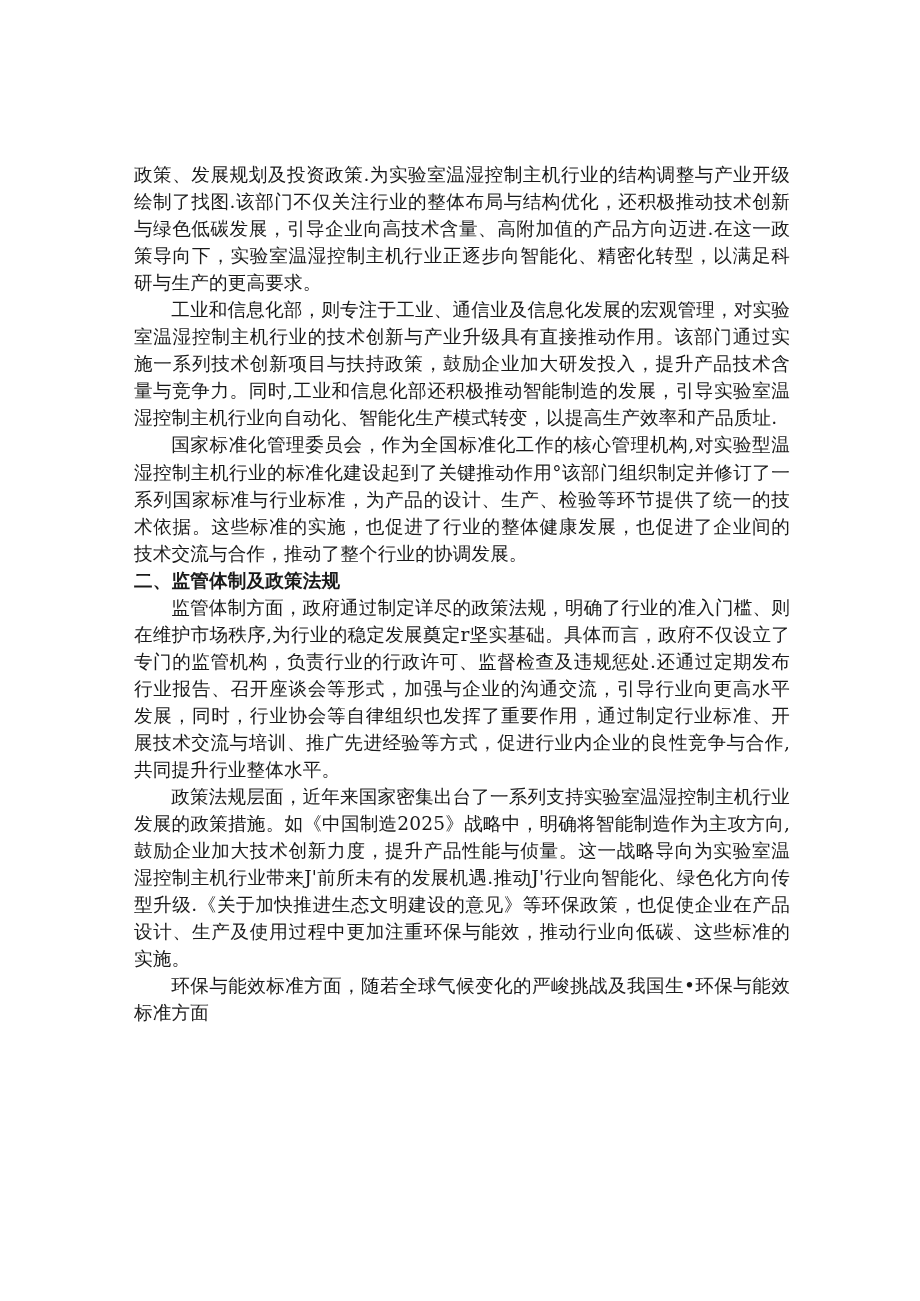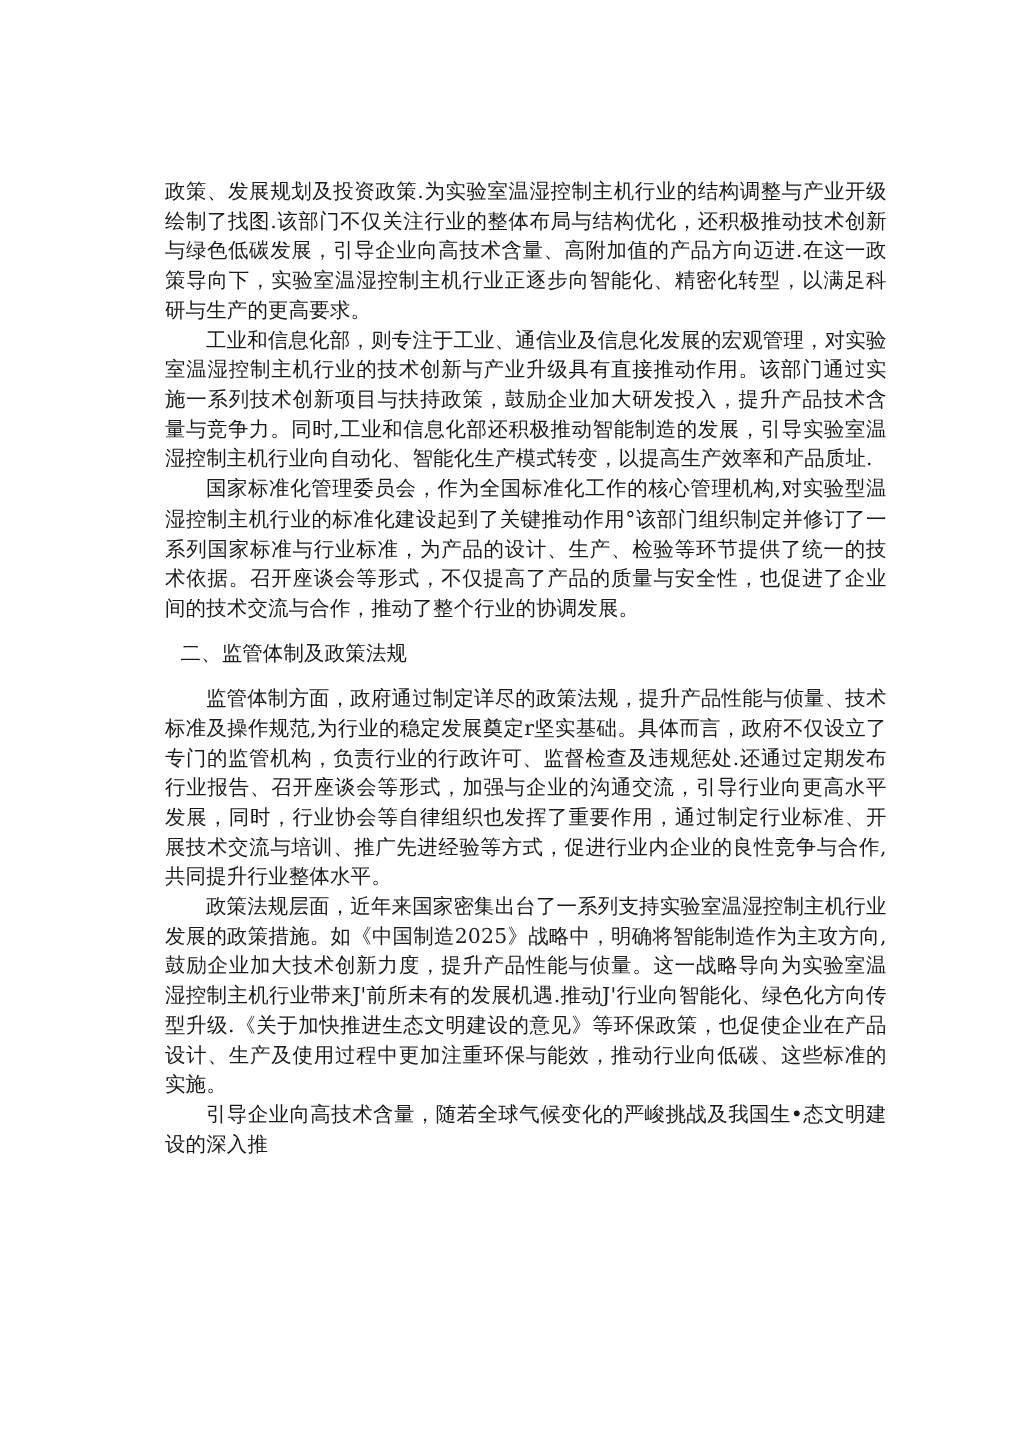--- a/index.html
+++ b/index.html
@@ -8,49 +8,49 @@
       background: #ffffff;
     }
     body {
       width: 920px;
       height: 1301px;
       position: relative;
       overflow: hidden;
     }
     .page {
       position: absolute;
-      left: 150px;
+      left: 134px;
       top: 161px;
       width: 656px;
       font-family: "DejaVu Serif", "Liberation Serif", serif;
       font-size: 18.6px;
       line-height: 27.05px;
       color: #1a1a1a;
       text-align: justify;
       text-justify: inter-character;
       letter-spacing: 0.15px;
     }
     .para {
       margin: 0;
       padding: 0;
     }
     .indent {
       text-indent: 2em;
     }
     .heading {
-      margin: 14px;
-      font-weight: normal;
+      margin: 0;
+      font-weight: bold;
       font-size: 18.6px;
       line-height: 27.05px;
     }
   </style>
 </head>
 <body>
 
 <div class="page">
   <p class="para">政策、发展规划及投资政策.为实验室温湿控制主机行业的结构调整与产业开级绘制了找图.该部门不仅关注行业的整体布局与结构优化，还积极推动技术创新与绿色低碳发展，引导企业向高技术含量、高附加值的产品方向迈进.在这一政策导向下，实验室温湿控制主机行业正逐步向智能化、精密化转型，以满足科研与生产的更高要求。</p>
   <p class="para indent">工业和信息化部，则专注于工业、通信业及信息化发展的宏观管理，对实验室温湿控制主机行业的技术创新与产业升级具有直接推动作用。该部门通过实施一系列技术创新项目与扶持政策，鼓励企业加大研发投入，提升产品技术含量与竞争力。同时,工业和信息化部还积极推动智能制造的发展，引导实验室温湿控制主机行业向自动化、智能化生产模式转变，以提高生产效率和产品质址.</p>
-  <p class="para indent">国家标准化管理委员会，作为全国标准化工作的核心管理机构,对实验型温湿控制主机行业的标准化建设起到了关键推动作用°该部门组织制定并修订了一系列国家标准与行业标准，为产品的设计、生产、检验等环节提供了统一的技术依据。召开座谈会等形式，不仅提高了产品的质量与安全性，也促进了企业间的技术交流与合作，推动了整个行业的协调发展。</p>
+  <p class="para indent">国家标准化管理委员会，作为全国标准化工作的核心管理机构,对实验型温湿控制主机行业的标准化建设起到了关键推动作用°该部门组织制定并修订了一系列国家标准与行业标准，为产品的设计、生产、检验等环节提供了统一的技术依据。这些标准的实施，也促进了行业的整体健康发展，也促进了企业间的技术交流与合作，推动了整个行业的协调发展。</p>
   <h2 class="heading">二、监管体制及政策法规</h2>
-  <p class="para indent">监管体制方面，政府通过制定详尽的政策法规，提升产品性能与侦量、技术标准及操作规范,为行业的稳定发展奠定r坚实基础。具体而言，政府不仅设立了专门的监管机构，负责行业的行政许可、监督检查及违规惩处.还通过定期发布行业报告、召开座谈会等形式，加强与企业的沟通交流，引导行业向更高水平发展，同时，行业协会等自律组织也发挥了重要作用，通过制定行业标准、开展技术交流与培训、推广先进经验等方式，促进行业内企业的良性竞争与合作,共同提升行业整体水平。</p>
+  <p class="para indent">监管体制方面，政府通过制定详尽的政策法规，明确了行业的准入门槛、则在维护市场秩序,为行业的稳定发展奠定r坚实基础。具体而言，政府不仅设立了专门的监管机构，负责行业的行政许可、监督检查及违规惩处.还通过定期发布行业报告、召开座谈会等形式，加强与企业的沟通交流，引导行业向更高水平发展，同时，行业协会等自律组织也发挥了重要作用，通过制定行业标准、开展技术交流与培训、推广先进经验等方式，促进行业内企业的良性竞争与合作,共同提升行业整体水平。</p>
   <p class="para indent">政策法规层面，近年来国家密集出台了一系列支持实验室温湿控制主机行业发展的政策措施。如《中国制造2025》战略中，明确将智能制造作为主攻方向,鼓励企业加大技术创新力度，提升产品性能与侦量。这一战略导向为实验室温湿控制主机行业带来J'前所未有的发展机遇.推动J'行业向智能化、绿色化方向传型升级.《关于加快推进生态文明建设的意见》等环保政策，也促使企业在产品设计、生产及使用过程中更加注重环保与能效，推动行业向低碳、这些标准的实施。</p>
-  <p class="para indent">引导企业向高技术含量，随若全球气候变化的严峻挑战及我国生•态文明建设的深入推</p>
+  <p class="para indent">环保与能效标准方面，随若全球气候变化的严峻挑战及我国生•环保与能效标准方面</p>
 </div>
 
 </body></html>

